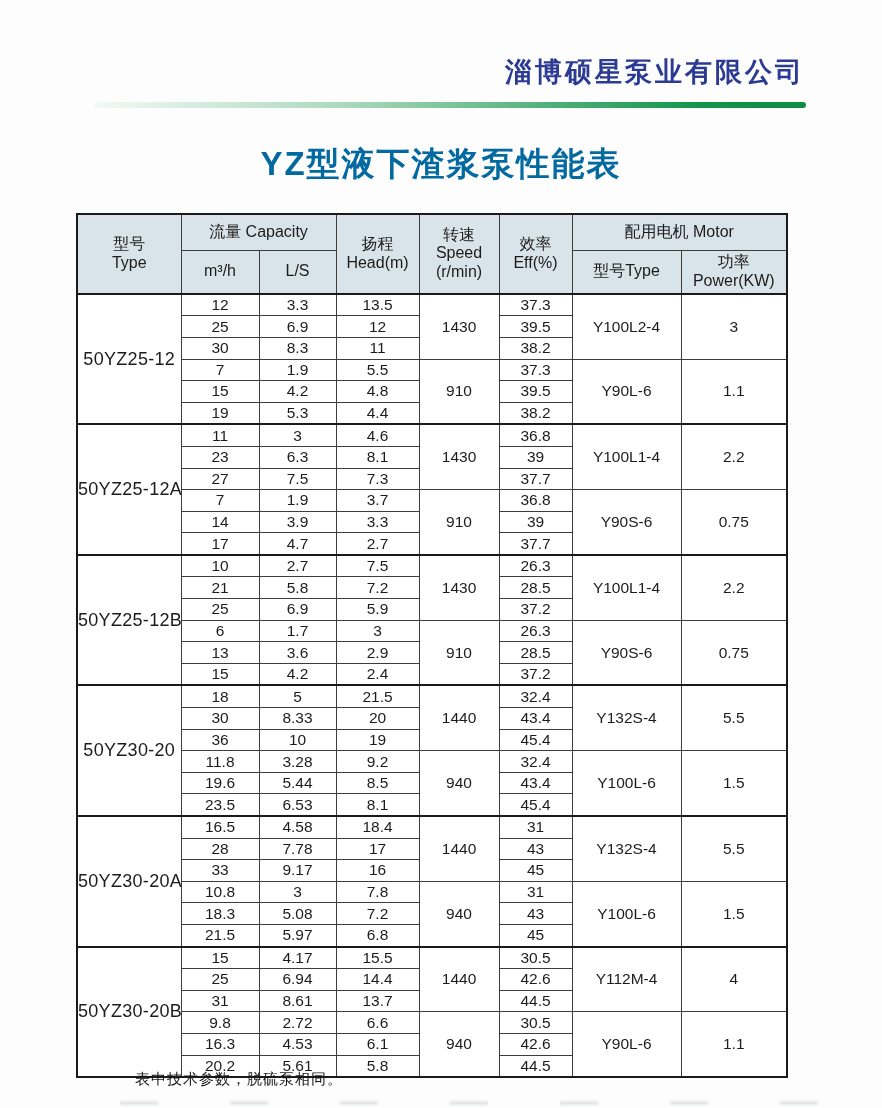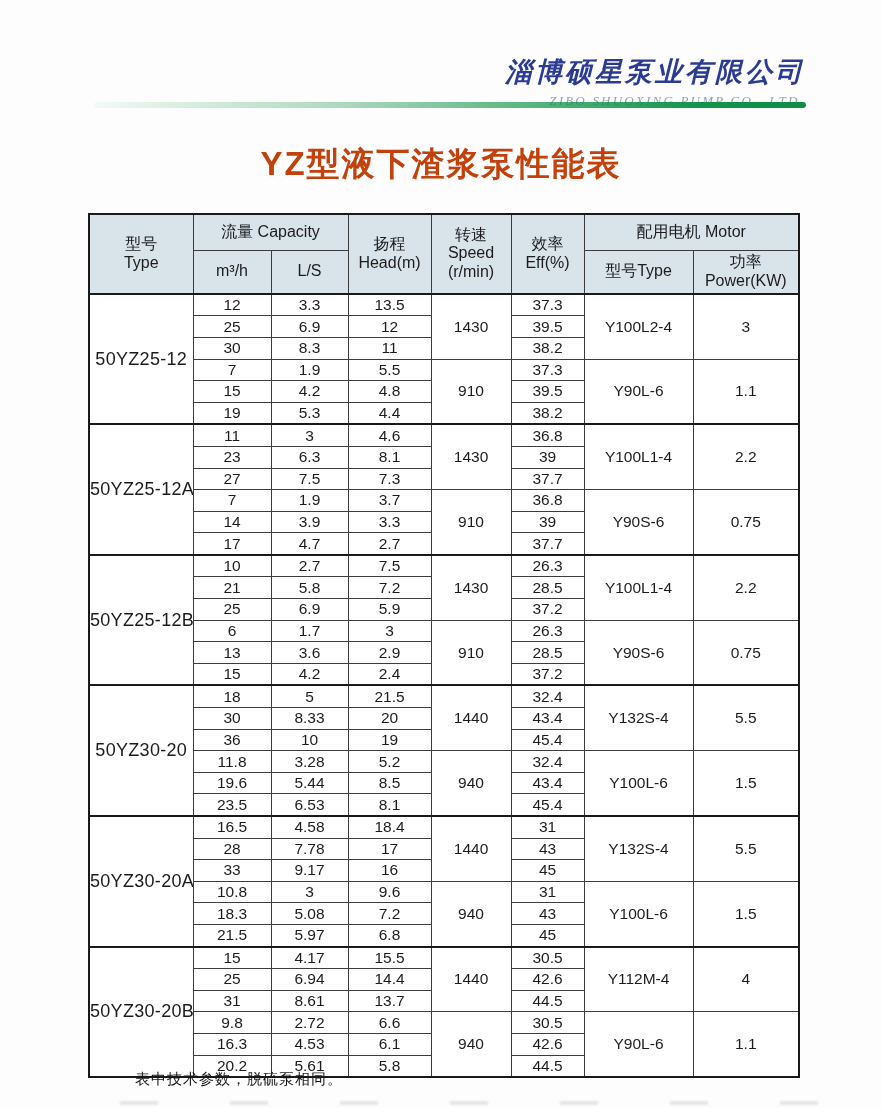--- a/index.html
+++ b/index.html
@@ -6,49 +6,49 @@
   .page {
     position: relative;
     width: 882px;
     height: 1108px;
     background: #fdfdfd;
     overflow: hidden;
     font-family: "Liberation Sans", sans-serif;
     color: #1c1c1c;
   }
   
-  .brand { position: absolute; top: 54px; right: 77px; text-align: right; font-style: italic; }
+  .brand { position: absolute; top: 54px; right: 77px; text-align: right; }
   .brand-cn {
     font-size: 27px; font-weight: bold; letter-spacing: 3px;
     color: #2b3a92; white-space: nowrap;
   }
   .brand-en {
     margin-top: 3px; font-size: 13px; letter-spacing: 2.2px;
     color: #93a0b6; font-family: "Liberation Serif", serif; white-space: nowrap;
   }
   .green-bar {
     position: absolute; top: 102px; left: 94px; width: 712px; height: 6px;
     border-radius: 3px;
     background: linear-gradient(to right,
       rgba(18,149,74,0.04) 0%, rgba(18,149,74,0.35) 35%,
       rgba(18,149,74,0.75) 65%, #12954a 85%, #0e8c43 100%);
   }
   
   .title-cn {
     position: absolute; top: 142px; left: 0; width: 100%;
     text-align: center; font-size: 33px; font-weight: bold;
-    letter-spacing: 2px; color: #c2410c;
+    letter-spacing: 2px; color: #0369a1;
   }
   .title-en {
     position: absolute; top: 184px; left: 0; width: 100%;
     text-align: center; font-size: 20px; color: #141414; margin-top: 32px;
   }
   
   table.perf {
-    position: absolute; top: 213px; left: 88px; width: 712px;
+    position: absolute; top: 213px; left: 76px; width: 712px;
     border-collapse: collapse; table-layout: fixed;
     border: 2px solid #1a1a1a;
   }
   .perf th, .perf td {
     border: 1px solid #3c3c3c;
     text-align: center; vertical-align: middle;
     padding: 0; overflow: hidden;
   }
   .perf thead th {
     background: #d9e3ea; font-weight: normal;
@@ -76,21 +76,20 @@
     filter: blur(1px);
   }
 </style>
 </head>
 <body>
 
 <div class="page">
 
   <div class="brand">
     <div class="brand-cn">淄博硕星泵业有限公司</div>
-    <div class="brand-en">ZIBO SHUOXING PUMP CO., LTD.</div>
   </div>
   <div class="green-bar"></div>
 
   <div class="title-cn">YZ型液下渣浆泵性能表</div>
   <div class="title-en">Type YZ performance table</div>
 
   <table class="perf">
     <colgroup>
       <col style="width:104px">
         <col style="width:78px">
@@ -278,21 +277,21 @@
         </tr>
         <tr>
           <td>36</td>
           <td>10</td>
           <td>19</td>
           <td>45.4</td>
         </tr>
         <tr>
           <td>11.8</td>
           <td>3.28</td>
-          <td>5.2</td>
+          <td>9.2</td>
           <td rowspan="3">940</td>
           <td>32.4</td>
           <td rowspan="3">Y100L-6</td>
           <td rowspan="3">1.5</td>
         </tr>
         <tr>
           <td>19.6</td>
           <td>5.44</td>
           <td>8.5</td>
           <td>43.4</td>
@@ -321,21 +320,21 @@
         </tr>
         <tr>
           <td>33</td>
           <td>9.17</td>
           <td>16</td>
           <td>45</td>
         </tr>
         <tr>
           <td>10.8</td>
           <td>3</td>
-          <td>9.6</td>
+          <td>7.8</td>
           <td rowspan="3">940</td>
           <td>31</td>
           <td rowspan="3">Y100L-6</td>
           <td rowspan="3">1.5</td>
         </tr>
         <tr>
           <td>18.3</td>
           <td>5.08</td>
           <td>7.2</td>
           <td>43</td>

